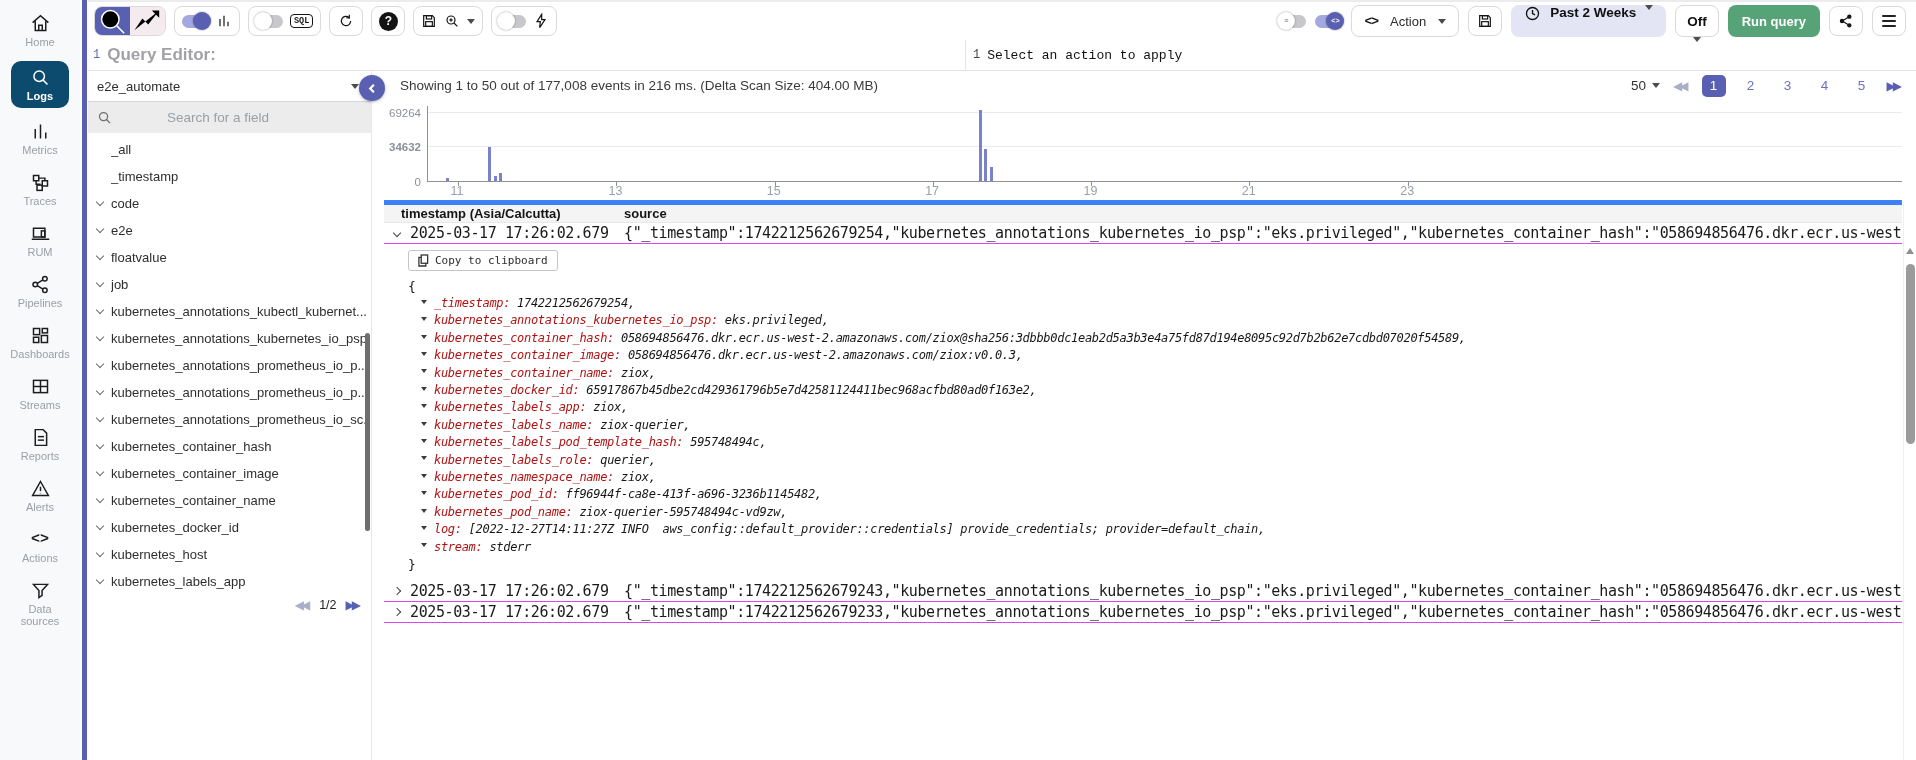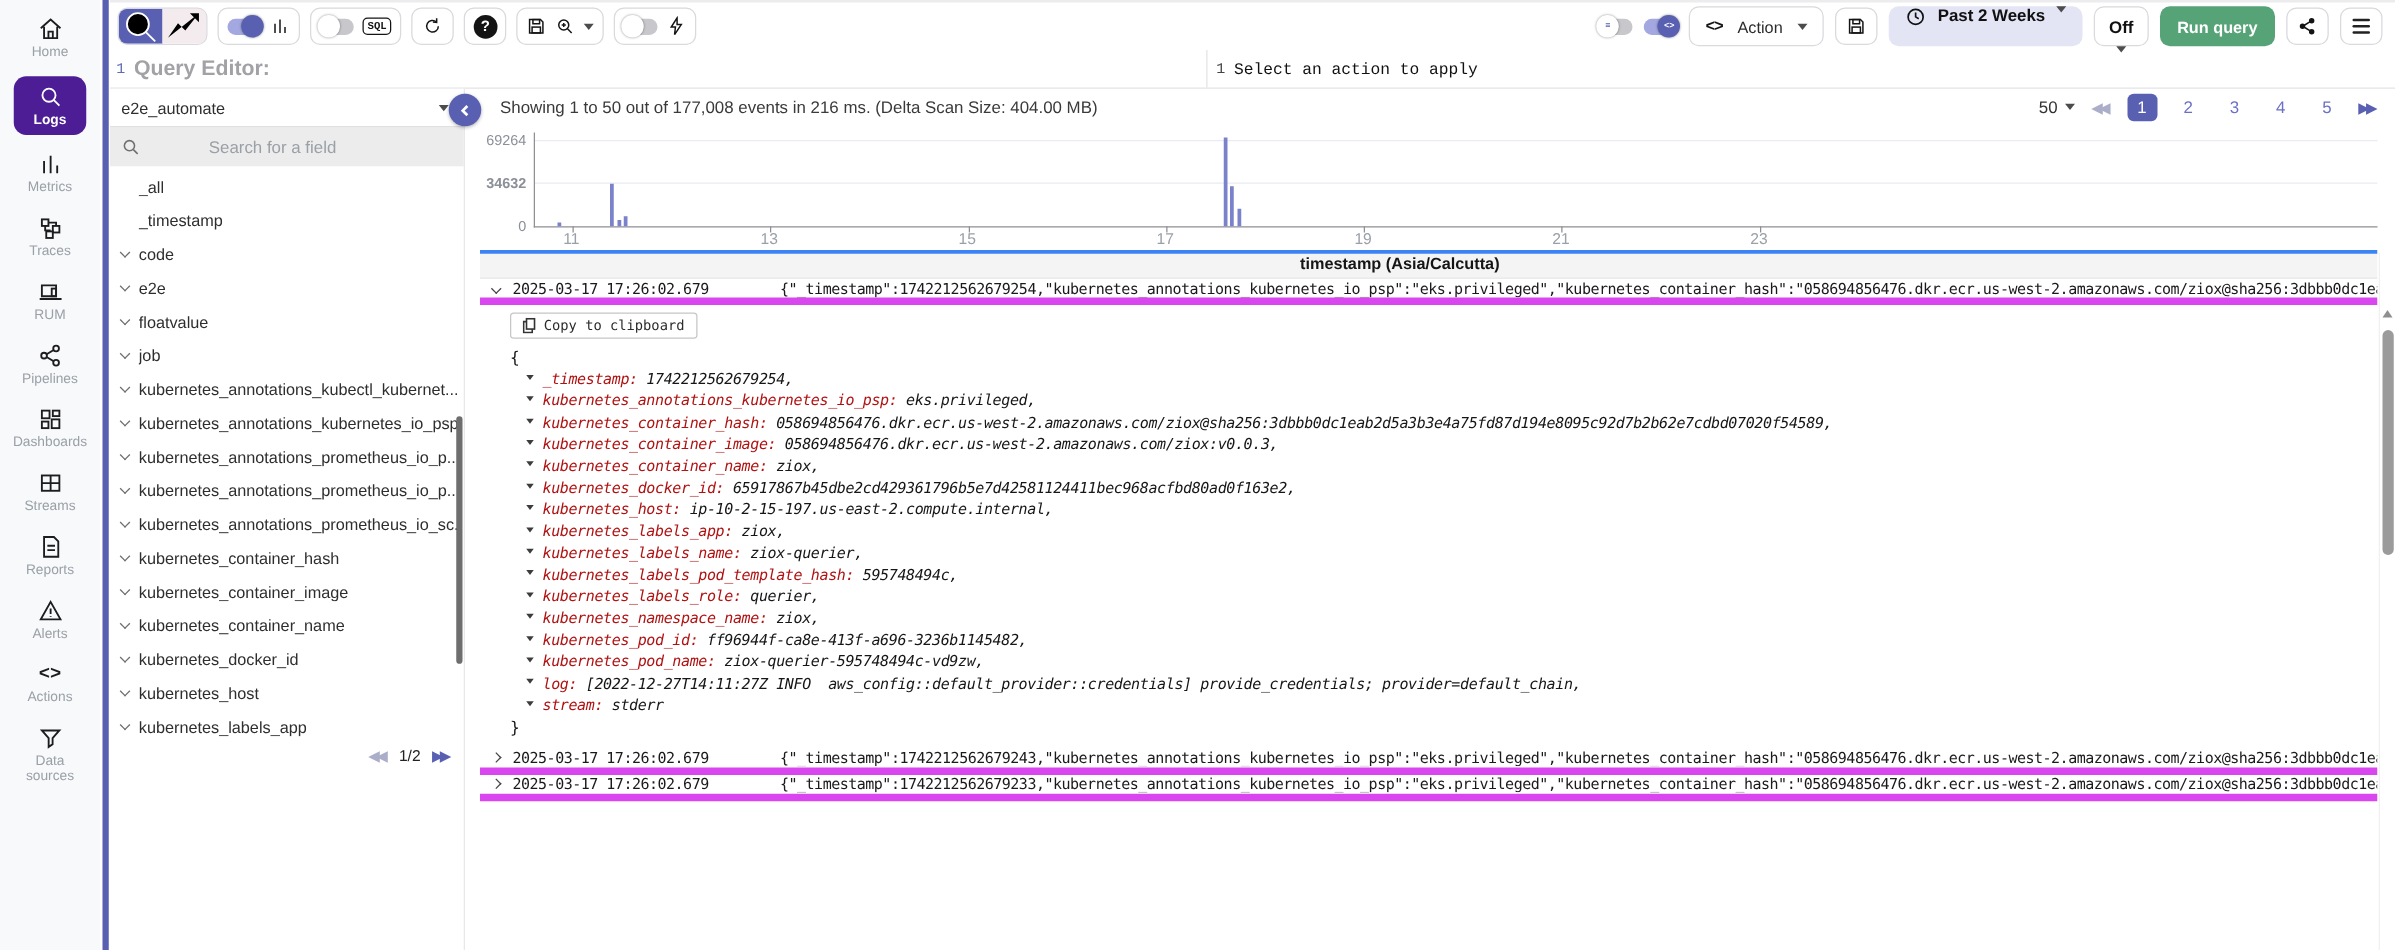--- a/index.html
+++ b/index.html
@@ -4,21 +4,21 @@
 <style>
   * { box-sizing: border-box; margin: 0; padding: 0; }
   html,body { width:1916px; height:760px; background:#fff; font-family:"Liberation Sans",sans-serif; overflow:hidden; }
   .app { position:relative; width:1916px; height:760px; background:#fff; overflow:hidden; }
 
   
   .sidebar { position:absolute; left:0; top:0; width:80px; height:760px; background:#f8f9fb; display:flex; flex-direction:column; align-items:center; padding-top:10px; gap:10px; }
   .nav-item { width:64px; display:flex; flex-direction:column; align-items:center; gap:2px; cursor:pointer; padding:3px 0; border-radius:10px; }
   .nav-item svg { width:21px; height:21px; stroke:#1d1d1f; fill:none; stroke-width:1.7; }
   .nav-item .nav-label { font-size:11px; color:#9aa0a6; line-height:12px; text-align:center; }
-  .nav-item.active { background:#4c1d95; width:58px; padding:6px 0; }
+  .nav-item.active { background:#0c4a6e; width:58px; padding:6px 0; }
   .nav-item.active svg { stroke:#fff; }
   .nav-item.active .nav-label { color:#fff; font-weight:bold; }
   .nav-code { font-family:"Liberation Mono",monospace; font-weight:bold; font-size:15px; color:#1d1d1f; line-height:21px; }
 
   
   .splitter { position:absolute; left:82px; top:0; width:5px; height:760px; background:#5960b2; }
 
   
   .toolbar { position:absolute; left:88px; right:0; top:0; height:40px; border-top:2px solid #ececee; display:flex; align-items:center; padding:0 10px 0 6px; gap:8px; background:#fff; }
   .tgroup { display:flex; align-items:center; border:1px solid #d9d9de; border-radius:8px; height:30px; padding:0 7px; gap:7px; background:#fff; }
@@ -98,24 +98,24 @@
   .ylab { position:absolute; right:5px; transform:translateY(50%); font-size:11.5px; color:#8b8f98; }
   .h-plot { position:absolute; left:43px; right:14px; top:6px; height:76px; border-left:1px solid #8f8f94; border-bottom:1px solid #8f8f94; }
   .gridline { position:absolute; left:0; right:0; height:1px; background:#e9ebf4; }
   .hbar { position:absolute; bottom:0; width:3px; background:#7b82cc; }
   .xtick { position:absolute; bottom:-5px; width:1px; height:5px; background:#8f8f94; }
   .h-xaxis { position:absolute; left:43px; right:14px; top:84px; height:16px; }
   .xlab { position:absolute; transform:translateX(-50%); font-size:12.5px; color:#9aa0a8; }
 
   
   .log-table { position:absolute; left:0; right:14px; top:129px; bottom:0; overflow:hidden; font-family:"DejaVu Sans Mono",monospace; }
-  .thead { height:23px; background:#f4f4f5; border-top:3px solid #3b82f6; border-bottom:1px solid #e8e8ea; display:flex; align-items:center; font-weight:bold; font-size:13px; color:#151515; font-family:"Liberation Sans",sans-serif;flex-direction:column; }
+  .thead { height:23px; background:#f4f4f5; border-top:5px solid #3b82f6; border-bottom:1px solid #e8e8ea; display:flex; align-items:center; font-weight:bold; font-size:13px; color:#151515; font-family:"Liberation Sans",sans-serif; }
   .col-ts { width:240px; padding-left:17px; flex:none; }
   .col-src { flex:1; overflow:hidden; }
-  .trow { height:21px; display:flex; align-items:center; font-size:12px; letter-spacing:-0.4px; color:#1a1a1a; border-bottom:6px solid #d946ef; cursor:pointer; }
+  .trow { height:21px; display:flex; align-items:center; font-size:15px; letter-spacing:-0.4px; color:#1a1a1a; border-bottom:1px solid #d946ef; cursor:pointer; }
   .trow .exp { width:26px; flex:none; display:flex; justify-content:center; }
   .trow .ts { width:214px; flex:none; }
   .trow .src { flex:1; white-space:nowrap; overflow:hidden; }
   .chevron { width:6px; height:6px; border-right:1.6px solid #444; border-bottom:1.6px solid #444; display:inline-block; }
   .chevron.down { transform:rotate(45deg); }
   .chevron.right { transform:rotate(-45deg); }
 
   
   .detail { padding:6px 0 8px 22px; font-size:12px; letter-spacing:-0.3px; color:#161616; }
   .copy-btn { display:inline-flex; align-items:center; gap:6px; border:1px solid #c6c6c6; border-radius:3px; padding:3px 9px; font-family:"DejaVu Sans Mono",monospace; font-size:11px; color:#2c2c2c; background:#fff; cursor:pointer; margin:0 0 7px 2px; }
@@ -582,24 +582,20 @@
             <div class="dline">
               <span class="dcaret"></span>
               <span class="dkey">kubernetes_container_name:</span><span class="dval"> ziox,</span>
             </div>
           
             <div class="dline">
               <span class="dcaret"></span>
               <span class="dkey">kubernetes_docker_id:</span><span class="dval"> 65917867b45dbe2cd429361796b5e7d42581124411bec968acfbd80ad0f163e2,</span>
             </div>
           
-            <div class="dline">
-              <span class="dcaret"></span>
-              <span class="dkey">kubernetes_host:</span><span class="dval"> ip-10-2-15-197.us-east-2.compute.internal,</span>
-            </div>
           
             <div class="dline">
               <span class="dcaret"></span>
               <span class="dkey">kubernetes_labels_app:</span><span class="dval"> ziox,</span>
             </div>
           
             <div class="dline">
               <span class="dcaret"></span>
               <span class="dkey">kubernetes_labels_name:</span><span class="dval"> ziox-querier,</span>
             </div>

